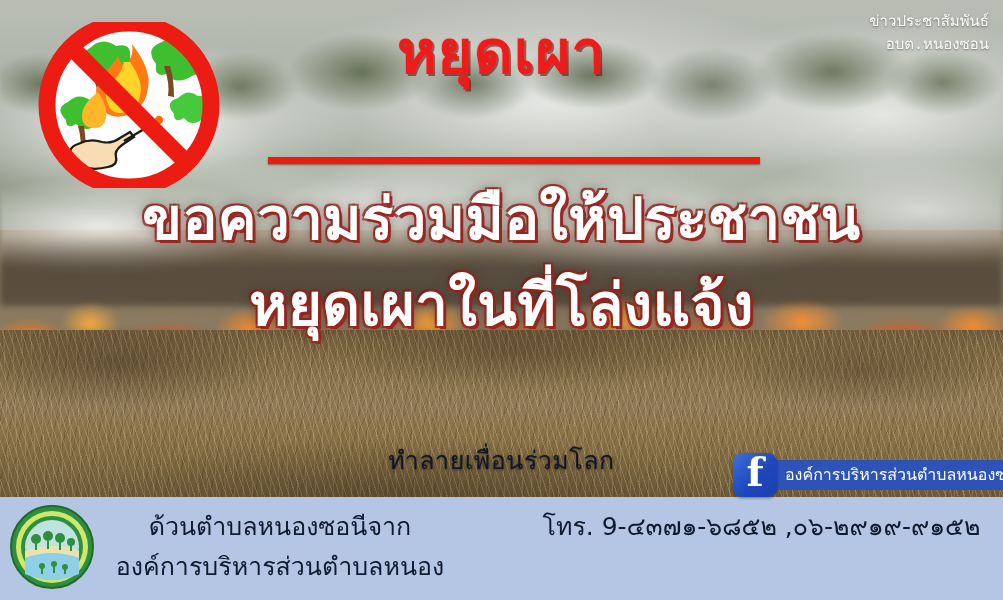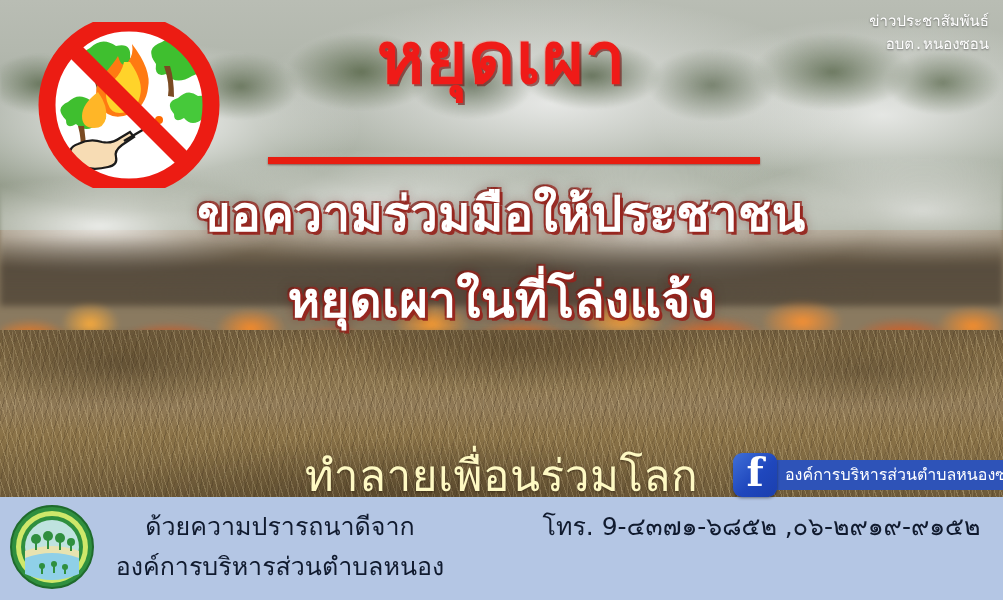--- a/index.html
+++ b/index.html
@@ -92,50 +92,50 @@
       radial-gradient(ellipse 400px 70px at 40% 95%, rgba(30,22,12,.25), rgba(30,22,12,0) 75%);
     filter:blur(2px);
   }
 
   
   .noburn{position:absolute;left:28px;top:22px;width:202px;height:166px;}
 
   
   .headline{
     position:absolute;left:0;top:22px;width:1003px;text-align:center;
-    font-size:72px;font-weight:bold;color:#ef1b18;line-height:1;
+    font-size:60px;font-weight:bold;color:#ef1b18;line-height:1;
     text-shadow:2px 2px 0 rgba(110,0,0,.55), -1px -1px 0 rgba(255,120,110,.35);
     letter-spacing:1px;
   }
   .divider{
     position:absolute;left:268px;top:157px;width:492px;height:7px;
     background:#e81d10;box-shadow:0 1px 2px rgba(90,0,0,.5);
   }
   .sub1,.sub2{
     position:absolute;width:1003px;text-align:center;left:0;
-    font-size:49px;font-weight:bold;color:#ffffff;line-height:1;
+    font-size:58px;font-weight:bold;color:#ffffff;line-height:1;
     text-shadow:
       3px 3px 0 rgba(150,35,28,.92),
       -2px 2px 0 rgba(150,35,28,.75),
       2px -2px 0 rgba(150,35,28,.75),
       -2px -2px 0 rgba(120,25,20,.70),
       0 0 12px rgba(90,20,14,.55);
     letter-spacing:.5px;
   }
   .sub1{top:190px;}
   .sub2{top:276px;}
 
   .law{
     position:absolute;left:0;top:385px;width:1003px;text-align:center;
     font-size:33px;color:#22160c;font-weight:500;letter-spacing:.5px;
     text-shadow:0 1px 2px rgba(255,240,210,.30);
   }
   .destroy{
     position:absolute;left:0;top:440px;width:1003px;text-align:center;
-    font-size:44px;color:#fef9c3;font-weight:500;letter-spacing:.5px;
+    font-size:25px;color:#0f172a;font-weight:500;letter-spacing:.5px;
     text-shadow:0 1px 3px rgba(50,35,18,.75);
   }
 
   
   .fbbadge{
     position:absolute;left:733px;top:453px;
     display:flex;align-items:center;height:44px;
   }
   .fbicon{
     width:44px;height:44px;border-radius:9px;
@@ -269,21 +269,21 @@
           <rect x="31" y="62" width="2" height="7"></rect>
         <circle cx="44" cy="59" r="3"></circle>
           <rect x="43" y="60" width="2" height="8"></rect>
         <circle cx="55" cy="62" r="3"></circle>
           <rect x="54" y="63" width="2" height="6"></rect>
       </g>
       <circle cx="42" cy="42" r="41" fill="none" stroke="#1f6b2c" stroke-width="2"></circle>
     </svg>
 
     <div class="f-left">
-      <div class="f-line1">ด้วยความปรารถนาดีจาก</div>
+      <div class="f-line1">ด้วนตำบลหนองซอนีจาก</div>
       <div class="f-line2">องค์การบริหารส่วนตำบลหนองซอน</div>
     </div>
 
     <div class="f-right">
       <div class="f-line2">โทร. 9-๔๓๗๑-๖๘๕๒ ,๐๖-๒๙๑๙-๙๑๕๒</div>
     </div>
 
   </div>
 
 </div>

